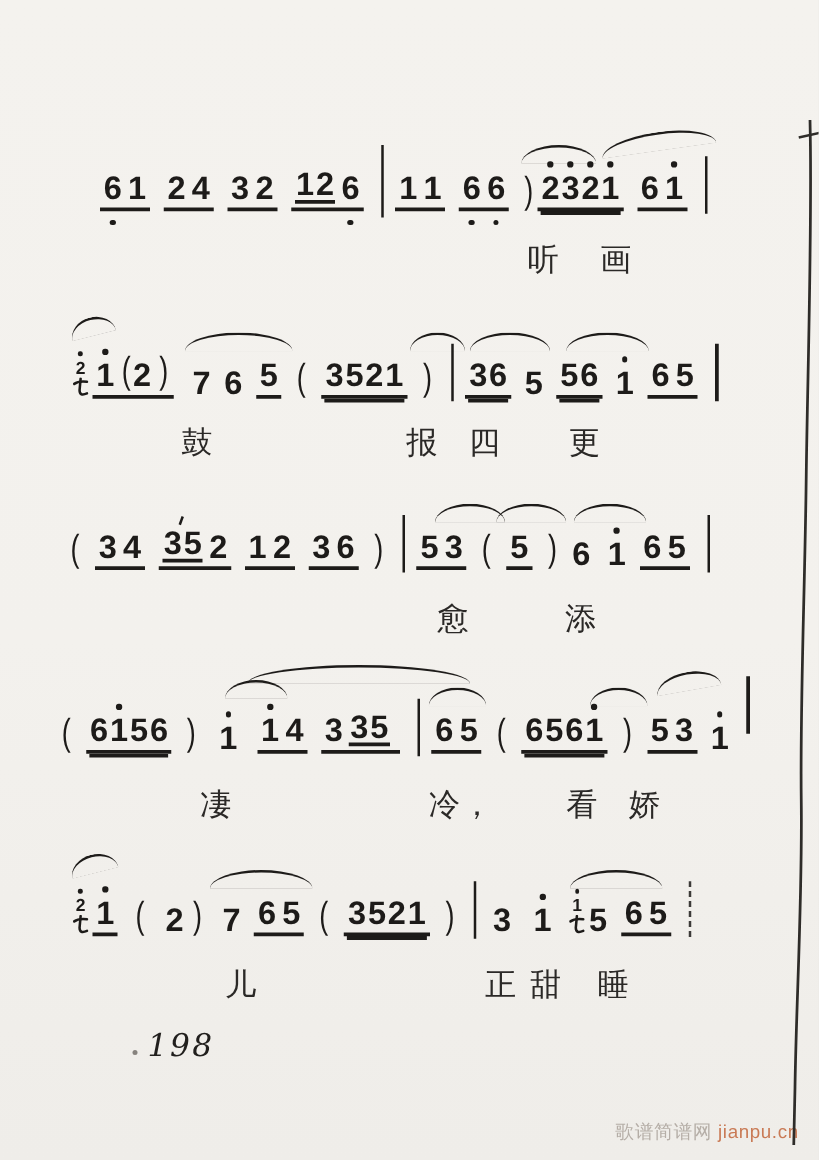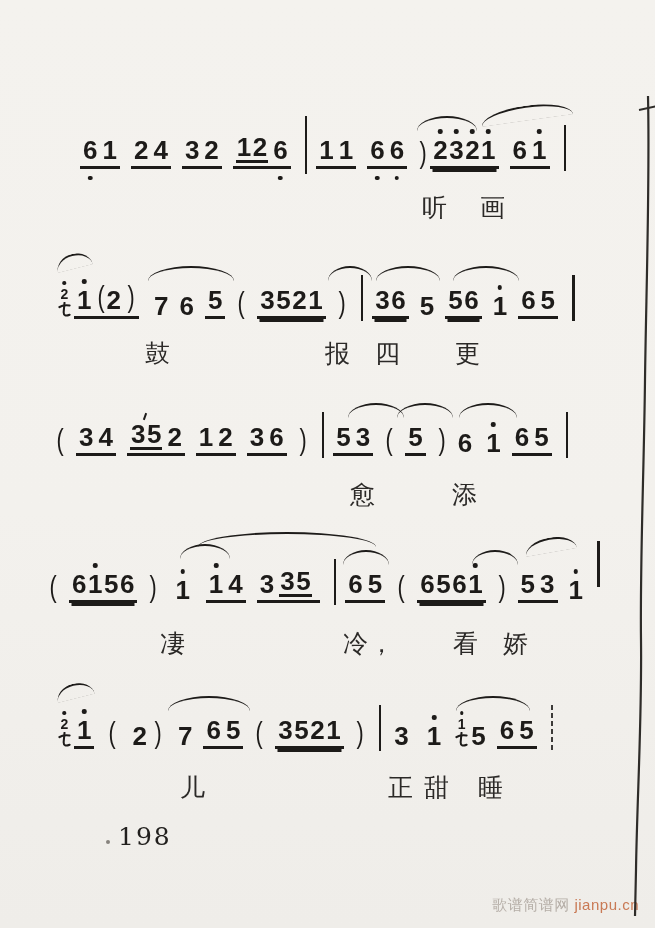--- a/index.html
+++ b/index.html
@@ -34,21 +34,21 @@
   .grace{display:flex;flex-direction:column;align-items:center;margin-right:3px;}
   .gd{font-size:14px;font-weight:bold;line-height:1;color:var(--ink);position:relative;}
   .gd.hi::before{top:-6px;width:3.5px;height:3.5px;}
   .ghook{width:13px;height:17px;margin-top:1px;}
   .ghook path{stroke:var(--ink);stroke-width:2.4;fill:none;stroke-linecap:round;}
   .slur{position:absolute;height:13px;border-top:2.6px solid var(--ink);
        border-radius:50% 50% 0 0/100% 100% 0 0;transform-origin:left bottom;}
   .lyric{position:absolute;font-size:25px;color:#2b2927;line-height:1;letter-spacing:1px;
        font-family:"DejaVu Sans","Liberation Sans",sans-serif;}
   .pagenum{position:absolute;left:118px;top:822px;font-family:"DejaVu Serif",serif;
-       font-size:25px;color:#211f1d;letter-spacing:2px;}
+       font-style:italic;font-size:25px;color:#211f1d;letter-spacing:2px;}
   .pagedot{position:absolute;left:106px;top:840px;width:4px;height:4px;background:#5a5650;
        border-radius:50%;opacity:.7;}
   .watermark{position:absolute;right:16px;top:896px;font-size:15px;letter-spacing:.5px;}
   .wm-site{color:#b5aea7;}
   .wm-url{color:#c97a55;}
   #edge{position:absolute;left:0;top:0;width:655px;height:928px;pointer-events:none;}
 </style>
 </head>
 <body>
 

